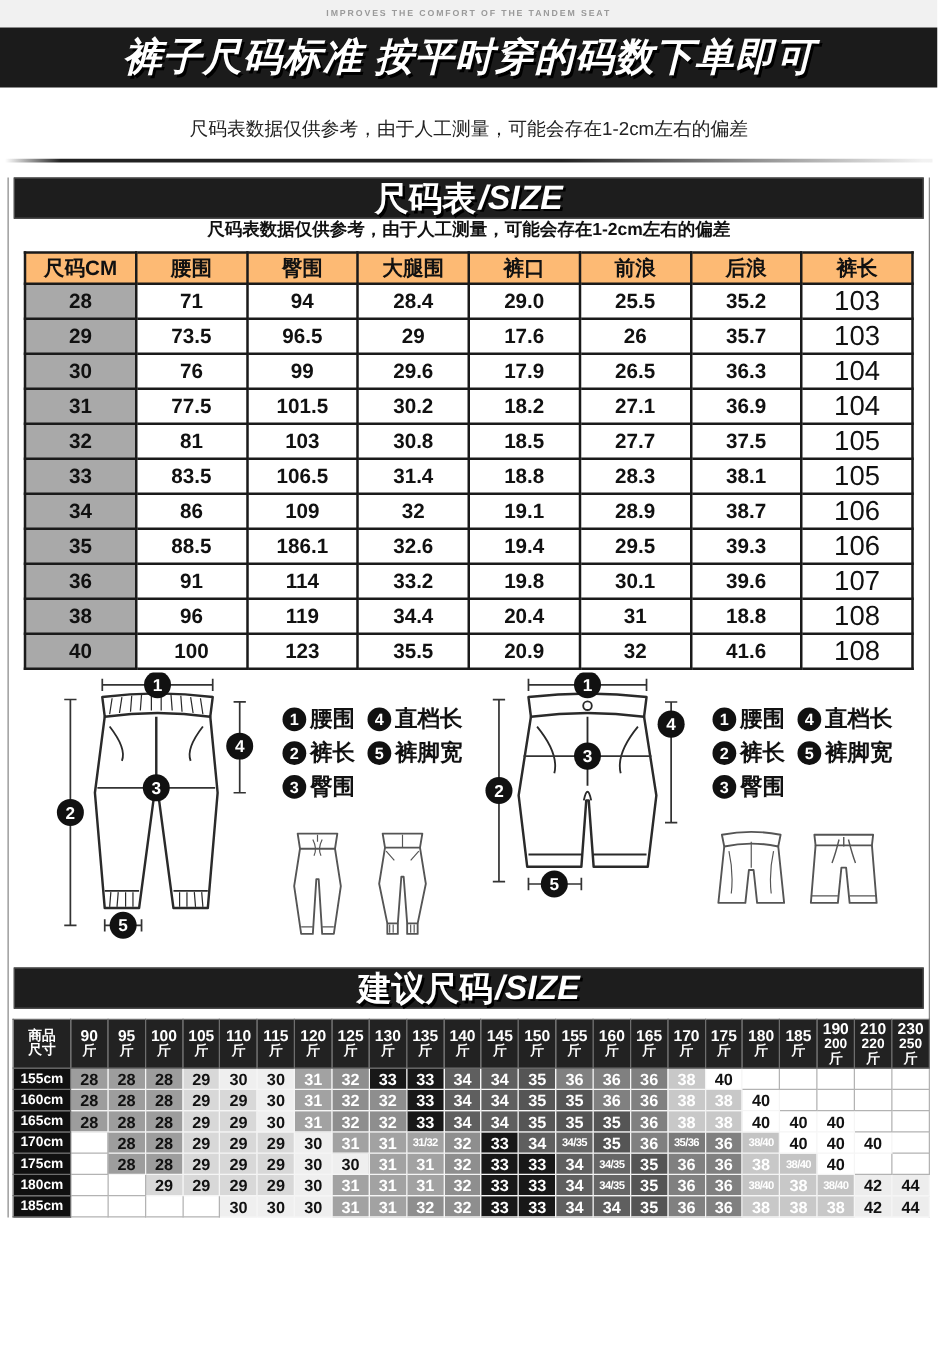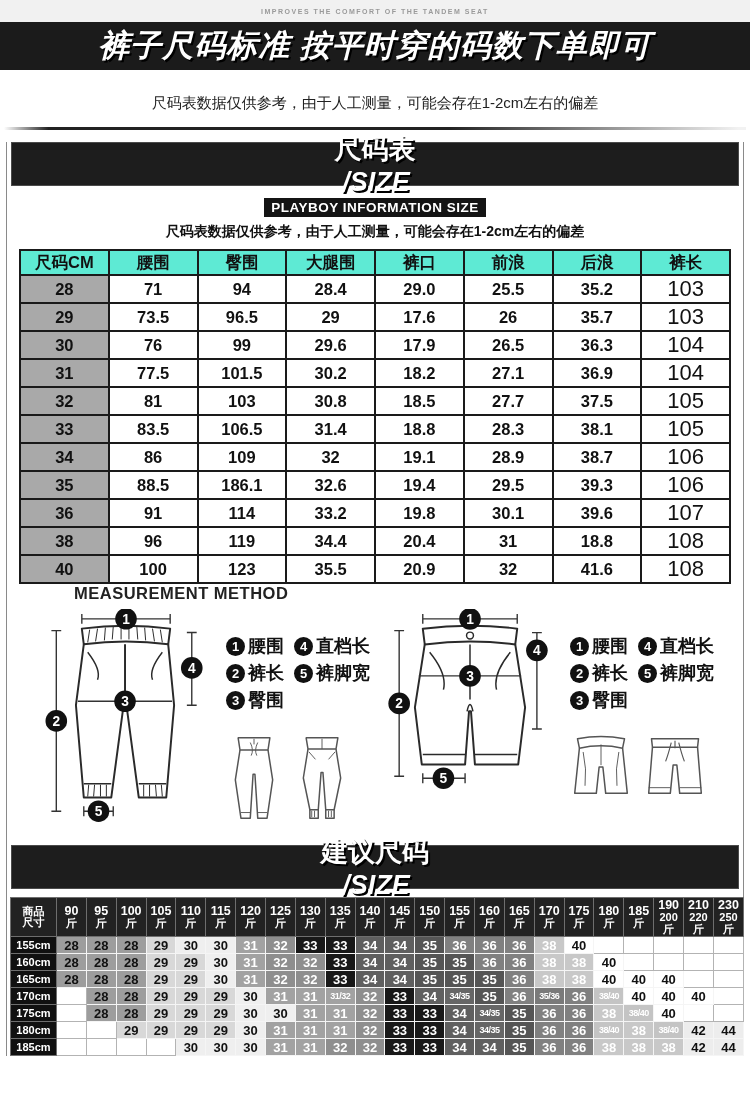--- a/index.html
+++ b/index.html
@@ -13,34 +13,34 @@
     color: #fff; font-size: 31px; font-weight: bold; font-style: italic; letter-spacing: 1px;
     text-shadow: 2px 2px 0 #000; white-space: nowrap; }
 
   .disclaimer-top { text-align: center; font-size: 15px; color: #222; margin: 24px 0 14px; }
 
   .taper-line { height: 3px; margin: 0 4px;
     background: linear-gradient(90deg, rgba(0,0,0,0) 0%, #222 6%, #222 60%, rgba(0,0,0,0.05) 99%); }
 
   .frame { border-left: 1px solid #8a8a8a; border-right: 1px solid #8a8a8a; margin: 0 6px; padding: 0 3px; }
 
-  .black-bar { height: 44px; background: #1d1d1d; border: 1px solid #4a4a4a; margin: 12px 1px 0;
+  .black-bar { height: 33px; background: #1d1d1d; border: 1px solid #4a4a4a; margin: 12px 1px 0;
     display: flex; align-items: center; justify-content: center; color: #fff;
-    font-size: 27px; font-weight: bold; text-shadow: 2px 2px 0 #000; flex-direction: column; }
+    font-size: 27px; font-weight: bold; text-shadow: 2px 2px 0 #000; }
   .black-bar .en { font-style: italic; margin-left: 2px; }
 
   .badge { display: block; width: max-content; margin: 12px auto 6px; background: #141414; color: #fff;
     font-size: 13.5px; font-weight: bold; padding: 2px 7px; letter-spacing: 0.5px; }
 
   .disclaimer-2 { text-align: center; font-size: 14px; color: #111; margin-bottom: 8px; font-weight: bold; }
 
   table.size-table { width: 712px; margin: 4px auto 0; border-collapse: collapse; table-layout: fixed; text-align: center; }
   table.size-table th, table.size-table td { border: 2px solid #1a1a1a; height: 25px; padding: 0;
     font-size: 16.5px; font-weight: bold; color: #111; }
-  table.size-table thead th { background: #5eead4; }
+  table.size-table thead th { background: #fdba74; }
   table.size-table td.rowhead { background: #a9a9a9; }
   table.size-table td.lencol { font-size: 22px; font-weight: 400; }
 
   .method-title { margin: 16px 0 2px 64px; font-size: 20px; font-weight: bold; letter-spacing: 1px; }
   .method-sub { margin: 0 0 4px 64px; font-size: 16.5px; color: #222; letter-spacing: 0.5px; font-weight: bold; }
 
   .diagram-area { display: flex; justify-content: space-between; align-items: flex-start; padding: 2px 26px 8px 32px; }
   .legend-col { display: flex; flex-direction: column; margin-top: 22px; }
   .legend-row { display: flex; gap: 10px; margin: 3px 0; align-items: center; }
   .legend-item { display: inline-flex; align-items: center; font-size: 18px; font-weight: bold; white-space: nowrap; }
@@ -77,21 +77,20 @@
 
 <div class="taper-line"></div>
 
 <div class="frame">
 
   <div class="black-bar">
     <span>尺码表</span>
     <span class="en">/SIZE</span>
   </div>
 
-  <span class="badge">PLAYBOY INFORMATION SIZE</span>
   <div class="disclaimer-2">尺码表数据仅供参考，由于人工测量，可能会存在1-2cm左右的偏差</div>
 
   <table class="size-table">
     <thead>
         <tr>
           <th>尺码CM</th>
           <th>腰围</th>
           <th>臀围</th>
           <th>大腿围</th>
           <th>裤口</th>
@@ -207,21 +206,20 @@
           <td>123</td>
           <td>35.5</td>
           <td>20.9</td>
           <td>32</td>
           <td>41.6</td>
           <td class="lencol">108</td>
         </tr>
       </tbody>
   </table>
 
-  <div class="method-sub">MEASUREMENT METHOD</div>
 
   <div class="diagram-area">
 
     <svg viewBox="0 0 170 218" width="168" height="214">
       <g stroke="#2a2a2a" stroke-width="2" fill="none" stroke-linejoin="round">
         <path d="M40 20 Q85 14 130 20 L128 36 Q85 30 42 36 Z"></path>
         <path stroke-width="1" d="M48 21 l-2 13 M56 20 l-2 13 M64 19 l-1 13 M72 18 l-1 13 M80 18 l0 13 M88 18 l0 13 M96 18 l1 13 M104 19 l1 13 M112 20 l2 13 M120 21 l2 13"></path>
         <path d="M42 36 L34 98 L42 192 L70 192 L82 102 L86 102 L98 192 L126 192 L134 98 L128 36"></path>
         <path d="M84 36 L84 90"></path>
         <path stroke-width="1.5" d="M82 102 Q84 86 86 102"></path>

